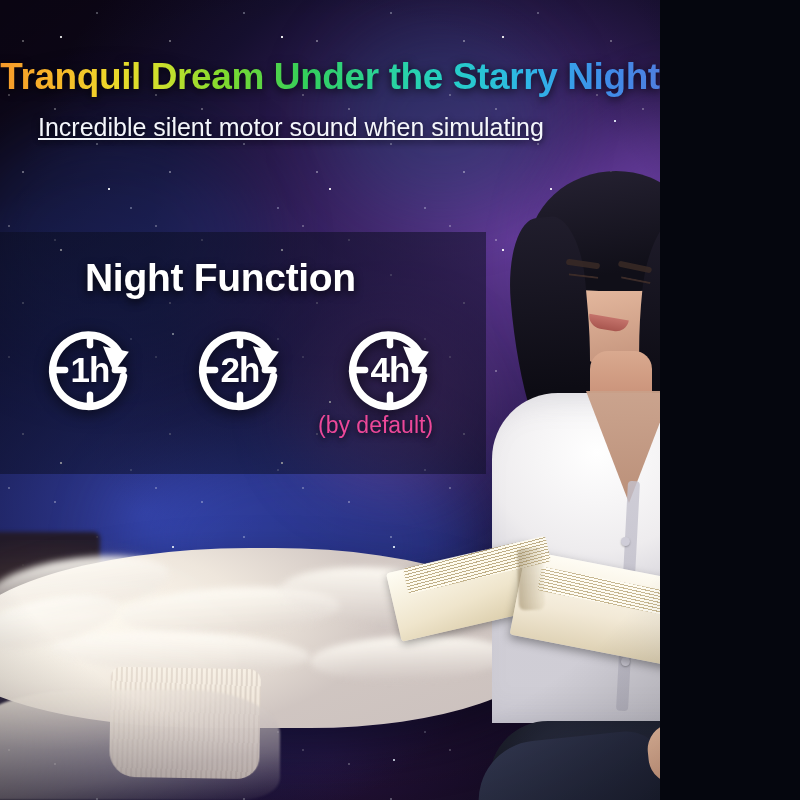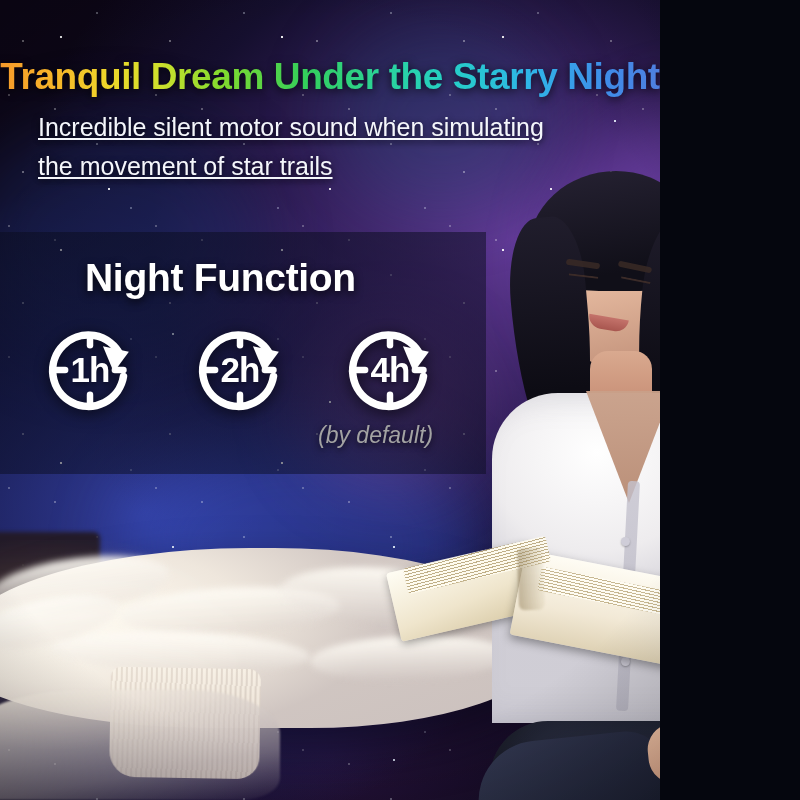--- a/index.html
+++ b/index.html
@@ -283,24 +283,23 @@
   .timer{position:absolute;top:0;width:108px;height:108px;}
   .t1{left:0;} .t2{left:150px;} .t4{left:300px;}
   .timer svg{display:block;width:108px;height:108px;
              filter:drop-shadow(0 3px 7px rgba(0,0,0,.7));}
   .timer .lbl{
     position:absolute;inset:0;display:flex;align-items:center;justify-content:center;
     color:#fff;font-size:35px;font-weight:700;letter-spacing:-1px;
     text-shadow:0 2px 6px rgba(0,0,0,.55);
   }
   .default-note{
-    position:absolute;left:318px;top:422px;
-    color:#a3a3a3;font-size:23px;font-weight:400;
+    position:absolute;left:318px;top:412px;
+    color:#ec4899;font-size:23px;font-weight:400;
     text-shadow:0 2px 7px rgba(0,0,0,.8);
-    font-style:italic;
   }
 </style>
 </head>
 <body>
 
 <div id="scene">
 
   <div class="bg-layer bg-base"></div>
   <div class="bg-layer">
     <div class="neb neb-a"></div>
@@ -363,21 +362,20 @@
     <div class="edge"></div>
     <div class="edge2"></div>
     <div class="spine"></div>
   </div>
 
   <div class="bg-layer vignette"></div>
 
   <div class="headline">Tranquil Dream Under the Starry Night</div>
   <div class="subtitle">
     <div>Incredible silent motor sound when simulating</div>
-    <div>the movement of star trails</div>
   </div>
 
   <div class="panel"></div>
   <div class="panel-title">Night Function</div>
 
   <div class="timers">
 
     <div class="timer t1">
       <svg viewBox="0 0 100 100">
         <path d="M78 36 A33 33 0 1 0 81 56" fill="none" stroke="#fff" stroke-width="7" stroke-linecap="round"></path>

